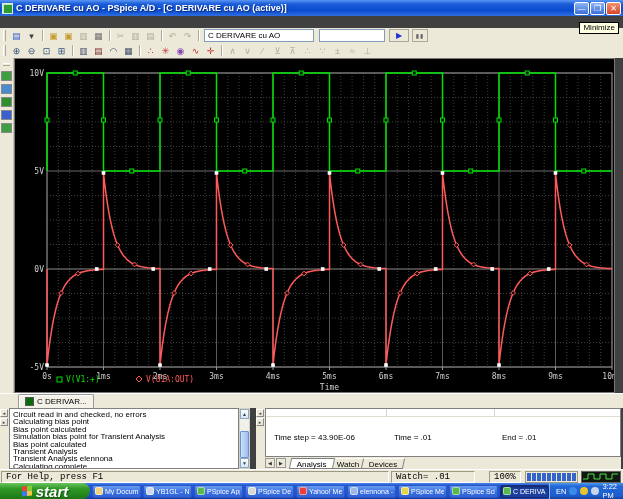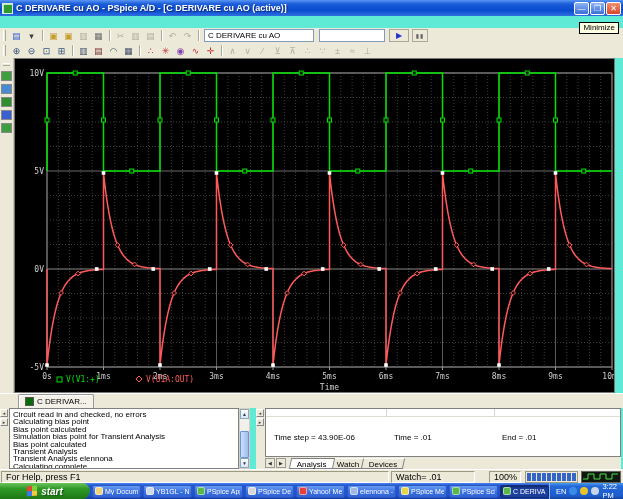--- a/index.html
+++ b/index.html
@@ -1,17 +1,17 @@
 <!DOCTYPE html>
 <html><head>
 <meta charset="utf-8">
 <style>
   * { margin:0; padding:0; box-sizing:border-box; }
   html,body { width:623px; height:499px; background:#000; }
-  .app { position:absolute; inset:0; width:623px; height:499px; background:#5eead4;
+  .app { position:absolute; inset:0; width:623px; height:499px; background:#404040;
          font-family:"Liberation Sans", sans-serif; overflow:hidden; }
 
   
   .titlebar { position:absolute; left:0; top:0; width:623px; height:16px;
     background:linear-gradient(180deg,#5a96f5 0%,#1b5cd8 25%,#0a4cd0 65%,#2f6fe0 100%);
     display:flex; align-items:center; padding:0 2px; color:#fff; }
   .app-icon { width:11px; height:11px; background:#2f9a2f; border:1px solid #d8f0d8; margin-right:3px; flex:none;
     box-shadow:inset 1px 1px 0 #bfe8bf; }
   .title-text { font-size:9px; font-weight:bold; white-space:nowrap; overflow:hidden;
     text-shadow:1px 1px 1px #0a2a7a; flex:1; }
@@ -94,37 +94,37 @@
     line-height:8px; text-align:center; margin-right:1px; color:#333; }
   .wtab { padding:0 6px; height:11px; line-height:11px; border:1px solid #808080; border-top:1px solid #fff;
     background:#ece9d8; transform:skewX(-12deg); margin-right:-4px; }
   .wtab span { display:inline-block; transform:skewX(12deg); }
   .wtab.active { background:#fff; border-top:1px solid #808080; z-index:2; position:relative; }
 
   
   .status-bar { position:absolute; left:0; top:469px; width:623px; height:14px; background:#ece9d8;
     border-top:1px solid #fff; display:flex; align-items:center; font-size:9px; color:#000; }
   .sunken { height:12px; line-height:11px; border:1px solid; border-color:#9d9a84 #fff #fff #9d9a84;
-    padding:0 4px; white-space:nowrap; overflow:hidden; }
+    padding:0 4px; white-space:nowrap; overflow:hidden;font-family:Liberation Mono, monospace; }
   .sb-help { width:388px; margin-left:1px; }
   .sb-time { width:84px; margin-left:2px; }
   .sb-zoom { width:32px; margin-left:14px; }
   .sb-progress { display:flex; gap:1px; align-items:center; height:12px; margin-left:4px;
     border:1px solid #9d9a84; padding:1px; background:#ece9d8; }
   .pseg { width:4px; height:8px; background:#3565c8; }
   .sb-wave { width:40px; height:12px; margin-left:3px; background:#10180f; border:1px solid #666;
     display:flex; align-items:center; justify-content:center; }
 
   
   .taskbar { position:absolute; left:0; top:483px; width:623px; height:16px;
     background:linear-gradient(180deg,#4b86ee 0%,#2458d6 15%,#1f4fd0 80%,#16379c 100%);
     display:flex; align-items:center; }
   .start-btn { width:90px; height:16px; flex:none;
     background:linear-gradient(180deg,#6cc45e 0%,#2f9a28 35%,#1f7a16 95%);
-    border-radius:0 8px 8px 0; color:#fff; font-style:italic; font-weight:bold; font-size:10px;
+    border-radius:0 8px 8px 0; color:#fff; font-style:italic; font-weight:bold; font-size:15px;
     display:flex; align-items:center; justify-content:center; gap:4px; text-shadow:1px 1px 1px #14540f; }
   .flag { width:10px; height:10px; display:grid; grid-template-columns:5px 5px; grid-template-rows:5px 5px; transform:skewY(-6deg); }
   .flag i { display:block; } .flag .f1{background:#e8452f;} .flag .f2{background:#7ad338;} .flag .f3{background:#3a7af0;} .flag .f4{background:#f7c63e;}
   .task-btn { width:49px; height:13px; margin-left:2px; flex:none;
     background:linear-gradient(180deg,#679bf2,#3a6fe0 55%,#2f63d6);
     border:1px solid #2b57c0; border-radius:2px; display:flex; align-items:center; gap:2px;
     padding:0 2px; color:#fff; font-size:7px; overflow:hidden; white-space:nowrap; }
   .task-btn.active { background:#1c3f9e; border-color:#142e78; box-shadow:inset 1px 1px 2px #0f2864; }
   .task-icon { width:8px; height:8px; border-radius:2px; flex:none; border:1px solid rgba(255,255,255,.5); }
   .task-label { overflow:hidden; text-overflow:clip; }

